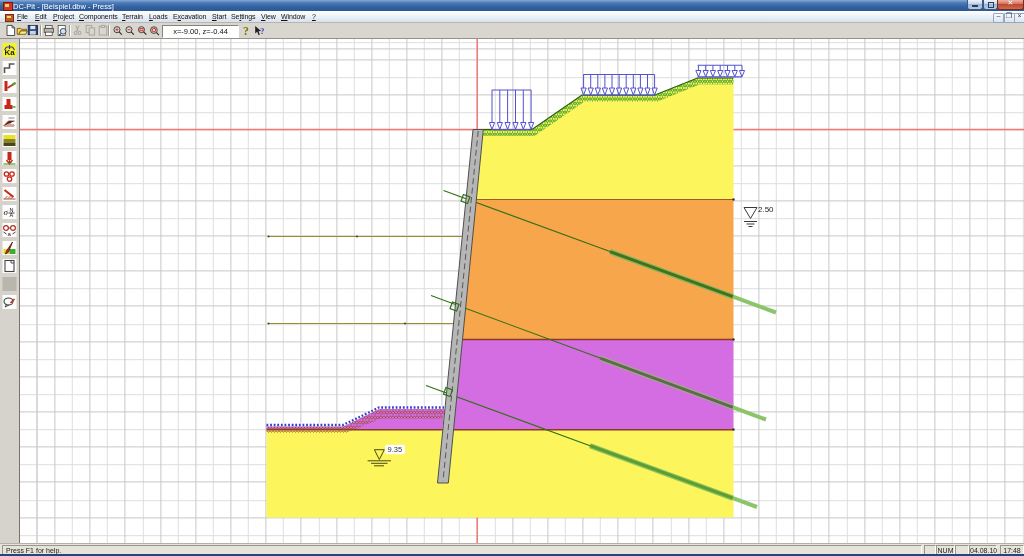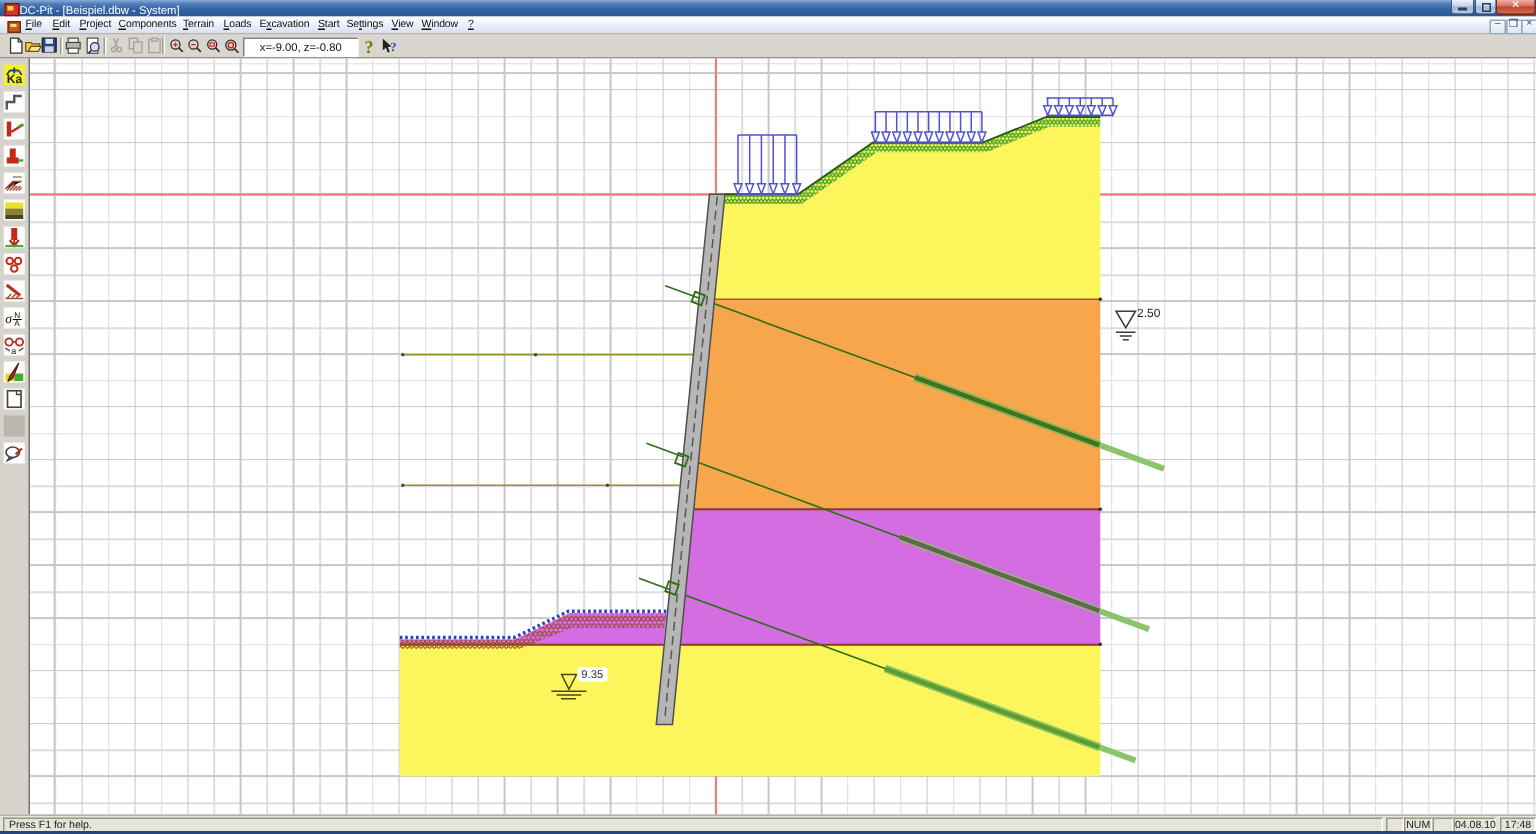--- a/index.html
+++ b/index.html
@@ -51,21 +51,21 @@
   
   #statusbar{left:0;top:543px;width:1024px;height:11px;background:#e6e3da;border-top:1px solid #b5b1a7;}
   .spanel{top:544.5px;height:9px;border:1px solid;border-color:#9a968c #fff #fff #9a968c;font-size:7px;color:#222;line-height:9px;}
   #bottomframe{left:0;top:554px;width:1024px;height:2px;background:#24457e;}
   svg{position:absolute;left:0;top:0;}
 </style>
 </head>
 <body>
 <div class="abs" id="titlebar"></div>
 <div class="abs" id="appicon"></div>
-<div class="abs" id="titletext">DC-Pit - [Beispiel.dbw - System]</div>
+<div class="abs" id="titletext">DC-Pit - [Beispiel.dbw - Press]</div>
 <div class="abs wbtn" id="btnmin">
     <i></i>
   </div>
 <div class="abs wbtn" id="btnmax">
     <i></i>
   </div>
 <div class="abs wbtn" id="btnclose">
     <span>✕</span>
   </div>
 <div class="abs" id="menubar"></div>
@@ -88,21 +88,21 @@
 <div class="abs mdibtn" style="left:1003.5px">
     <span>❐</span>
   </div>
 <div class="abs mdibtn" style="left:1014px">
     <span>×</span>
   </div>
 <div class="abs" id="toolbar"></div>
 <div class="abs tsep" style="left:40px"></div>
 <div class="abs tsep" style="left:69px"></div>
 <div class="abs tsep" style="left:108px"></div>
-<div class="abs" id="coordbox">x=-9.00, z=-0.80</div>
+<div class="abs" id="coordbox">x=-9.00, z=-0.44</div>
 <svg class="abs" id="topicons" width="280" height="16" viewBox="0 0 280 16" style="left:0;top:23px">
 
   <g transform="translate(6.2,2.4) scale(0.84)">
       <path d="M1,0 H7 L10,3 V12 H1 Z" fill="#fff" stroke="#333" stroke-width="1"></path>
       <path d="M7,0 L7,3 L10,3" fill="none" stroke="#333" stroke-width="1"></path>
     </g>
 
   <g transform="translate(17.2,2.9) scale(0.84)">
       <path d="M0,10 L0,3 H4 L5,4 H11 V6 H4 L2,10 Z" fill="#ffd24a" stroke="#6a5200" stroke-width="1"></path>
       <path d="M2,10 L4,6 H12 L10,10 Z" fill="#ffe88a" stroke="#6a5200" stroke-width="1"></path>

